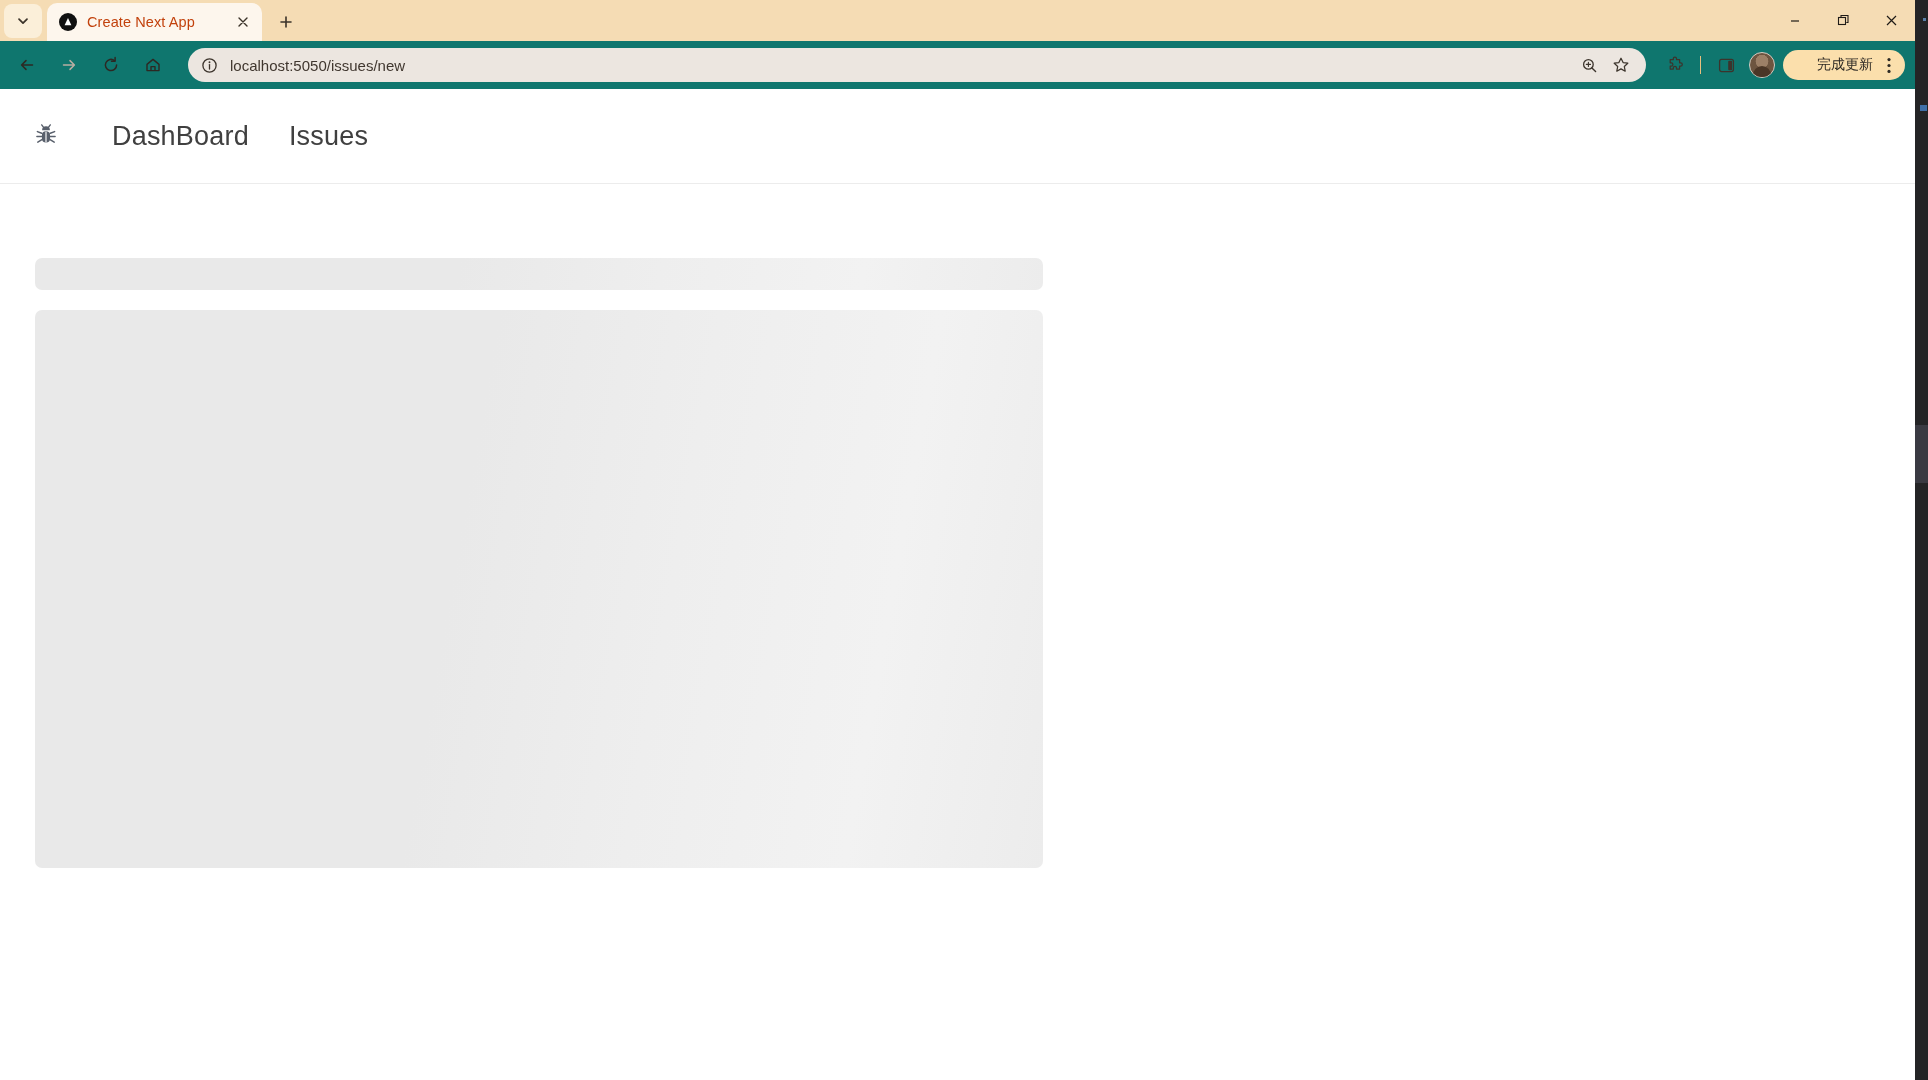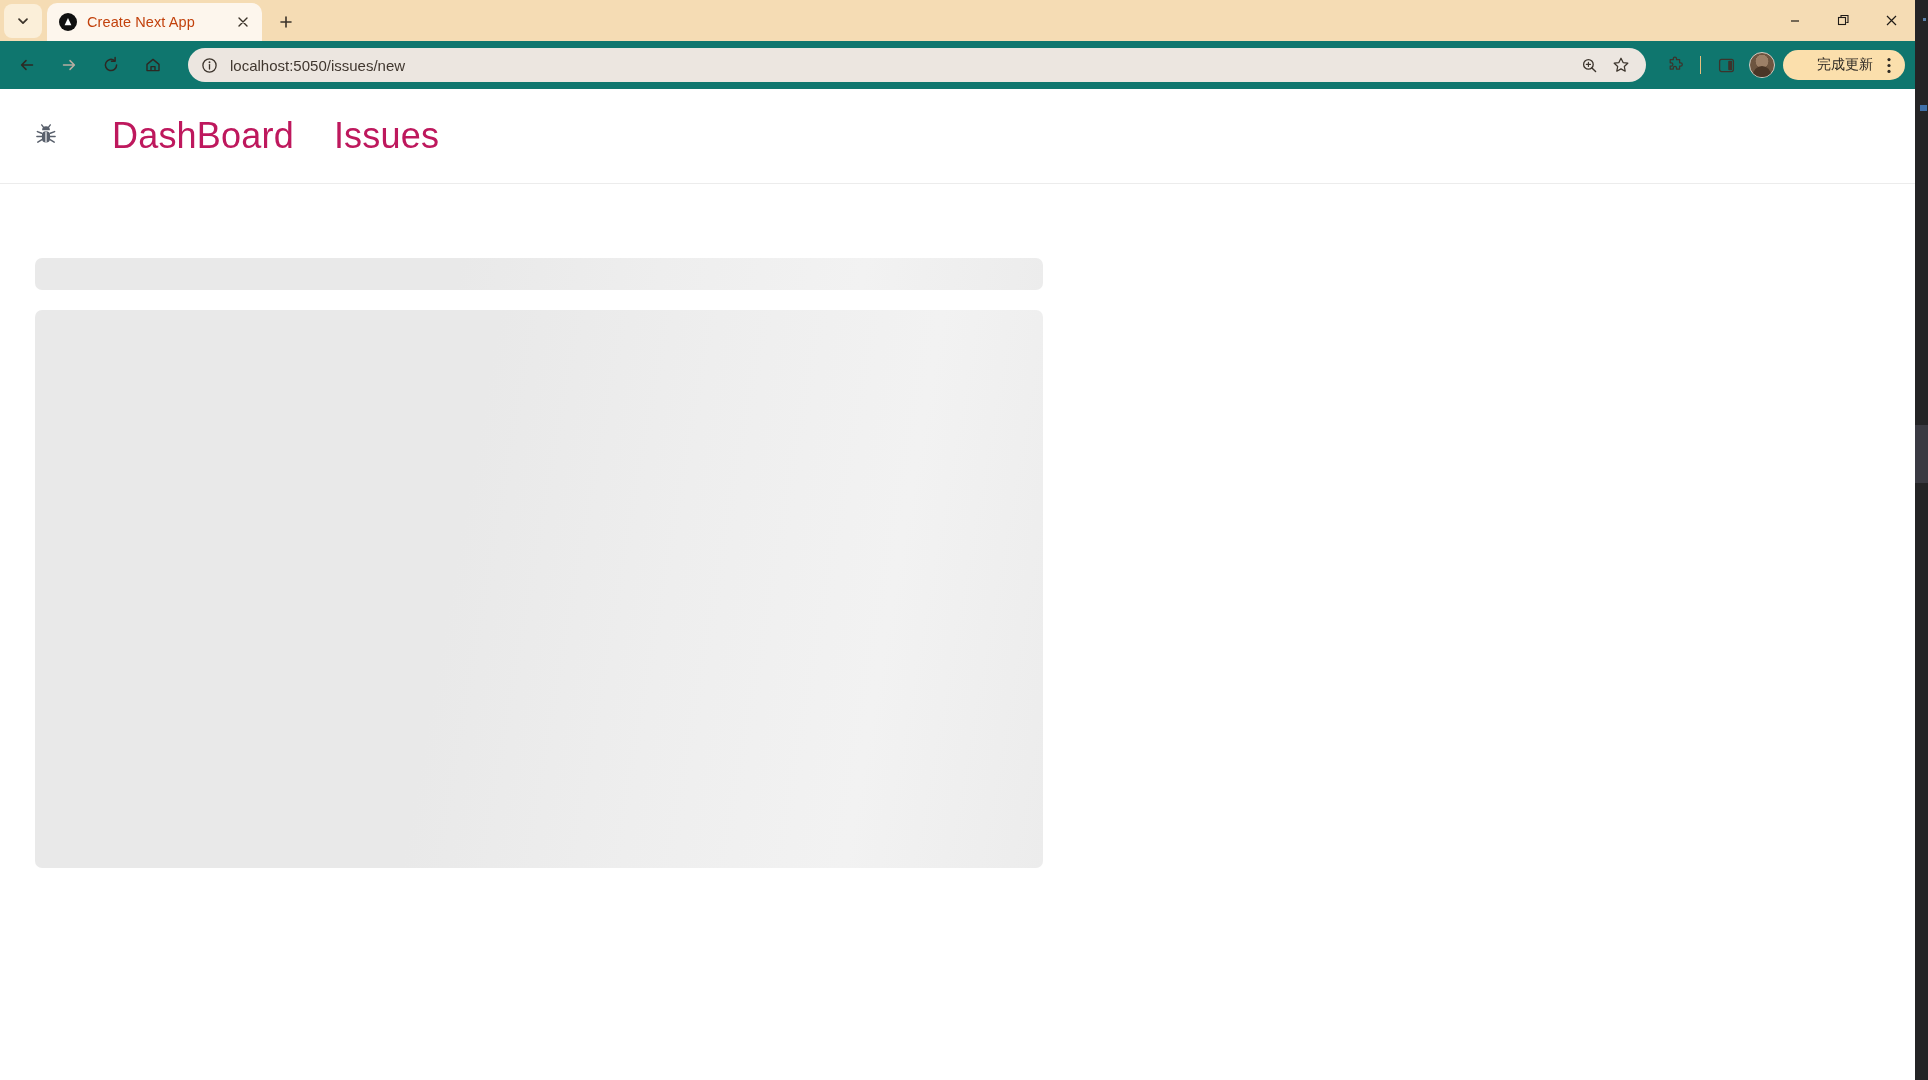--- a/index.html
+++ b/index.html
@@ -223,22 +223,22 @@
     gap: 0;
   }
   #app-logo {
     width: 34px; height: 34px;
     display: flex; align-items: center; justify-content: center;
     margin-right: 49px;
     cursor: pointer;
     flex: 0 0 34px;
   }
   .nav-link {
-    font-size: 36px;
-    color: #be185d;
+    font-size: 27px;
+    color: #404040;
     letter-spacing: .2px;
     text-decoration: none;
     cursor: pointer;
     margin-right: 40px;
     line-height: 1;
   }
 
   #main-content {
     padding: 74px 0 0 35px;
   }

